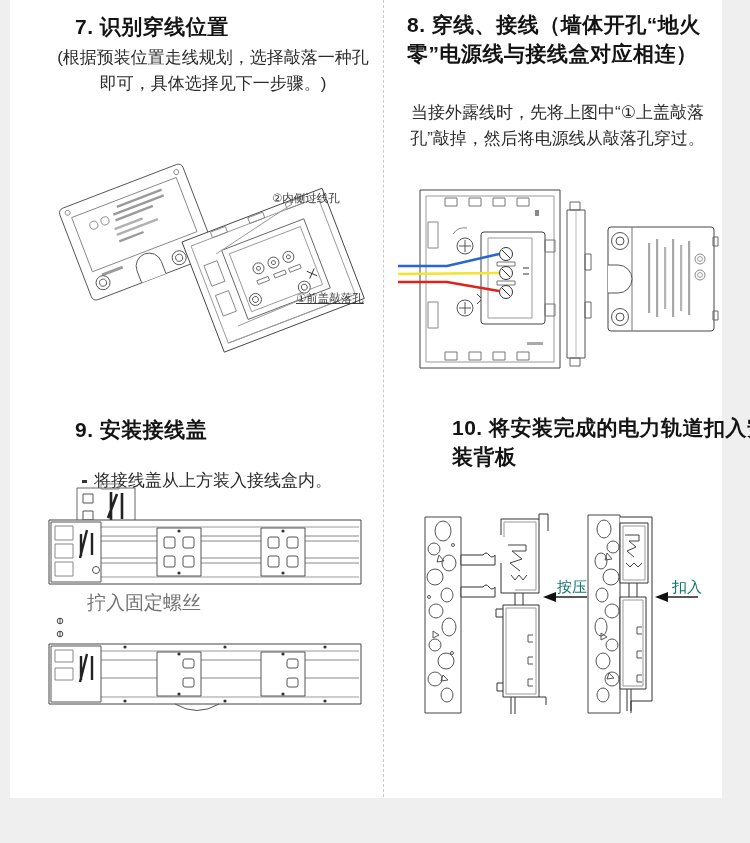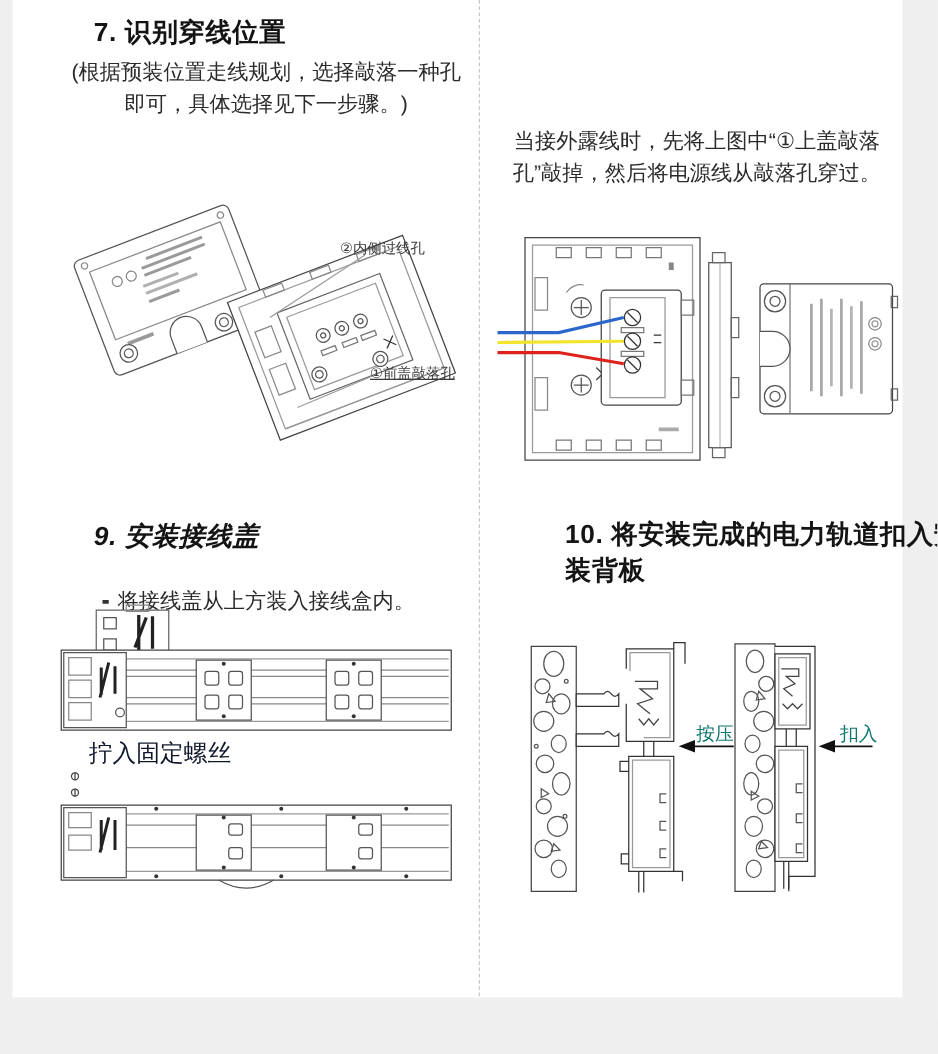--- a/index.html
+++ b/index.html
@@ -5,21 +5,21 @@
   html,body{margin:0;padding:0;background:#efefef;}
   #canvas{position:relative;width:750px;height:843px;background:#efefef;
           font-family:"Liberation Sans","DejaVu Sans",sans-serif;overflow:hidden;}
   #paper{position:absolute;left:10px;top:0;width:712px;height:798px;background:#ffffff;}
   #divider{position:absolute;left:383px;top:0;height:797px;width:0;border-left:1px dashed #c9c9c9;}
   .abs{position:absolute;}
   h2.step-title{margin:0;font-size:21px;line-height:29px;font-weight:bold;color:#141414;letter-spacing:0.5px;}
   p.step-body{margin:0;font-size:17px;line-height:26px;color:#2b2b2b;text-align:center;}
   .callout{position:absolute;font-size:11.5px;color:#3a3a3a;white-space:nowrap;}
   .arrow-label{position:absolute;font-size:15px;color:#0f766e;white-space:nowrap;}
-  .screw-note{position:absolute;font-size:19px;color:#0f172a;}
+  .screw-note{position:absolute;font-size:19px;color:#737373;margin-left:16px;}
   svg{position:absolute;overflow:visible;}
   svg *{vector-effect:non-scaling-stroke;}
 </style>
 </head>
 <body>
 
 <div id="canvas">
   <div id="paper"></div>
   <div id="divider"></div>
 
@@ -74,20 +74,21 @@
         <circle cx="98" cy="86" r="3" fill="none" stroke="#555"></circle>
       <path d="M106,72 l8,8 M114,72 l-8,8" stroke="#333"></path>
       <line x1="7" y1="111" x2="143" y2="111" stroke="#999"></line>
     </g>
     <path d="M262,44 L186,94" stroke="#9a9a9a" fill="none"></path>
     <path d="M270,140 L208,166" stroke="#9a9a9a" fill="none"></path>
   </svg>
   <div class="callout" style="left:272px;top:191px;text-align:center;">②内侧过线孔</div>
   <div class="callout" style="left:296px;top:291px;text-decoration:underline;">①前盖敲落孔</div>
 
+  <h2 class="step-title abs" style="left:407px;top:10px;width:322px;">8. 穿线、接线（墙体开孔“地火零”电源线与接线盒对应相连）</h2>
   <p class="step-body abs" style="left:405px;top:100px;width:305px;">当接外露线时，先将上图中“①上盖敲落孔”敲掉，然后将电源线从敲落孔穿过。</p>
 
   <svg style="left:395px;top:182px;" width="330" height="205" viewBox="0 0 330 205">
 
     <g stroke-width="1">
       <rect x="25" y="8" width="140" height="178" fill="#fff" stroke="#444"></rect>
       <rect x="31" y="14" width="128" height="166" fill="none" stroke="#9a9a9a"></rect>
       <rect x="50" y="16" width="12" height="8" fill="none" stroke="#777"></rect>
       <rect x="74" y="16" width="12" height="8" fill="none" stroke="#777"></rect>
       <rect x="98" y="16" width="12" height="8" fill="none" stroke="#777"></rect>
@@ -152,21 +153,21 @@
       <rect x="80" y="14" width="2.2" height="74" fill="#a8a8a8"></rect>
       <circle cx="92" cy="32" r="5" fill="none" stroke="#888"></circle>
         <circle cx="92" cy="32" r="2.4" fill="none" stroke="#999"></circle>
       <circle cx="92" cy="48" r="5" fill="none" stroke="#888"></circle>
         <circle cx="92" cy="48" r="2.4" fill="none" stroke="#999"></circle>
       <rect x="105" y="10" width="5" height="9" fill="none" stroke="#666"></rect>
       <rect x="105" y="84" width="5" height="9" fill="none" stroke="#666"></rect>
     </g>
   </svg>
 
-  <h2 class="step-title abs" style="left:75px;top:415px;width:300px;font-style:italic;">9. 安装接线盖</h2>
+  <h2 class="step-title abs" style="left:75px;top:415px;width:300px;">9. 安装接线盖</h2>
   <p class="step-body abs" style="left:57px;top:448px;width:312px;margin-top:20px;">将接线盖从上方装入接线盒内。</p>
 
   <svg style="left:35px;top:478px;" width="335" height="245" viewBox="0 0 335 245">
 
     <g transform="translate(42,6)" stroke-width="1">
       <rect x="0" y="4" width="58" height="40" fill="#fff" stroke="#666"></rect>
       <rect x="6" y="10" width="10" height="9" fill="none" stroke="#555"></rect>
       <rect x="6" y="27" width="10" height="9" fill="none" stroke="#555"></rect>
       <path d="M34,8 v28 M40,10 l-9,24 M45,9 v26" stroke="#222" stroke-width="2.6" fill="none"></path>
       <rect x="24" y="0" width="18" height="5" fill="none" stroke="#888"></rect>

